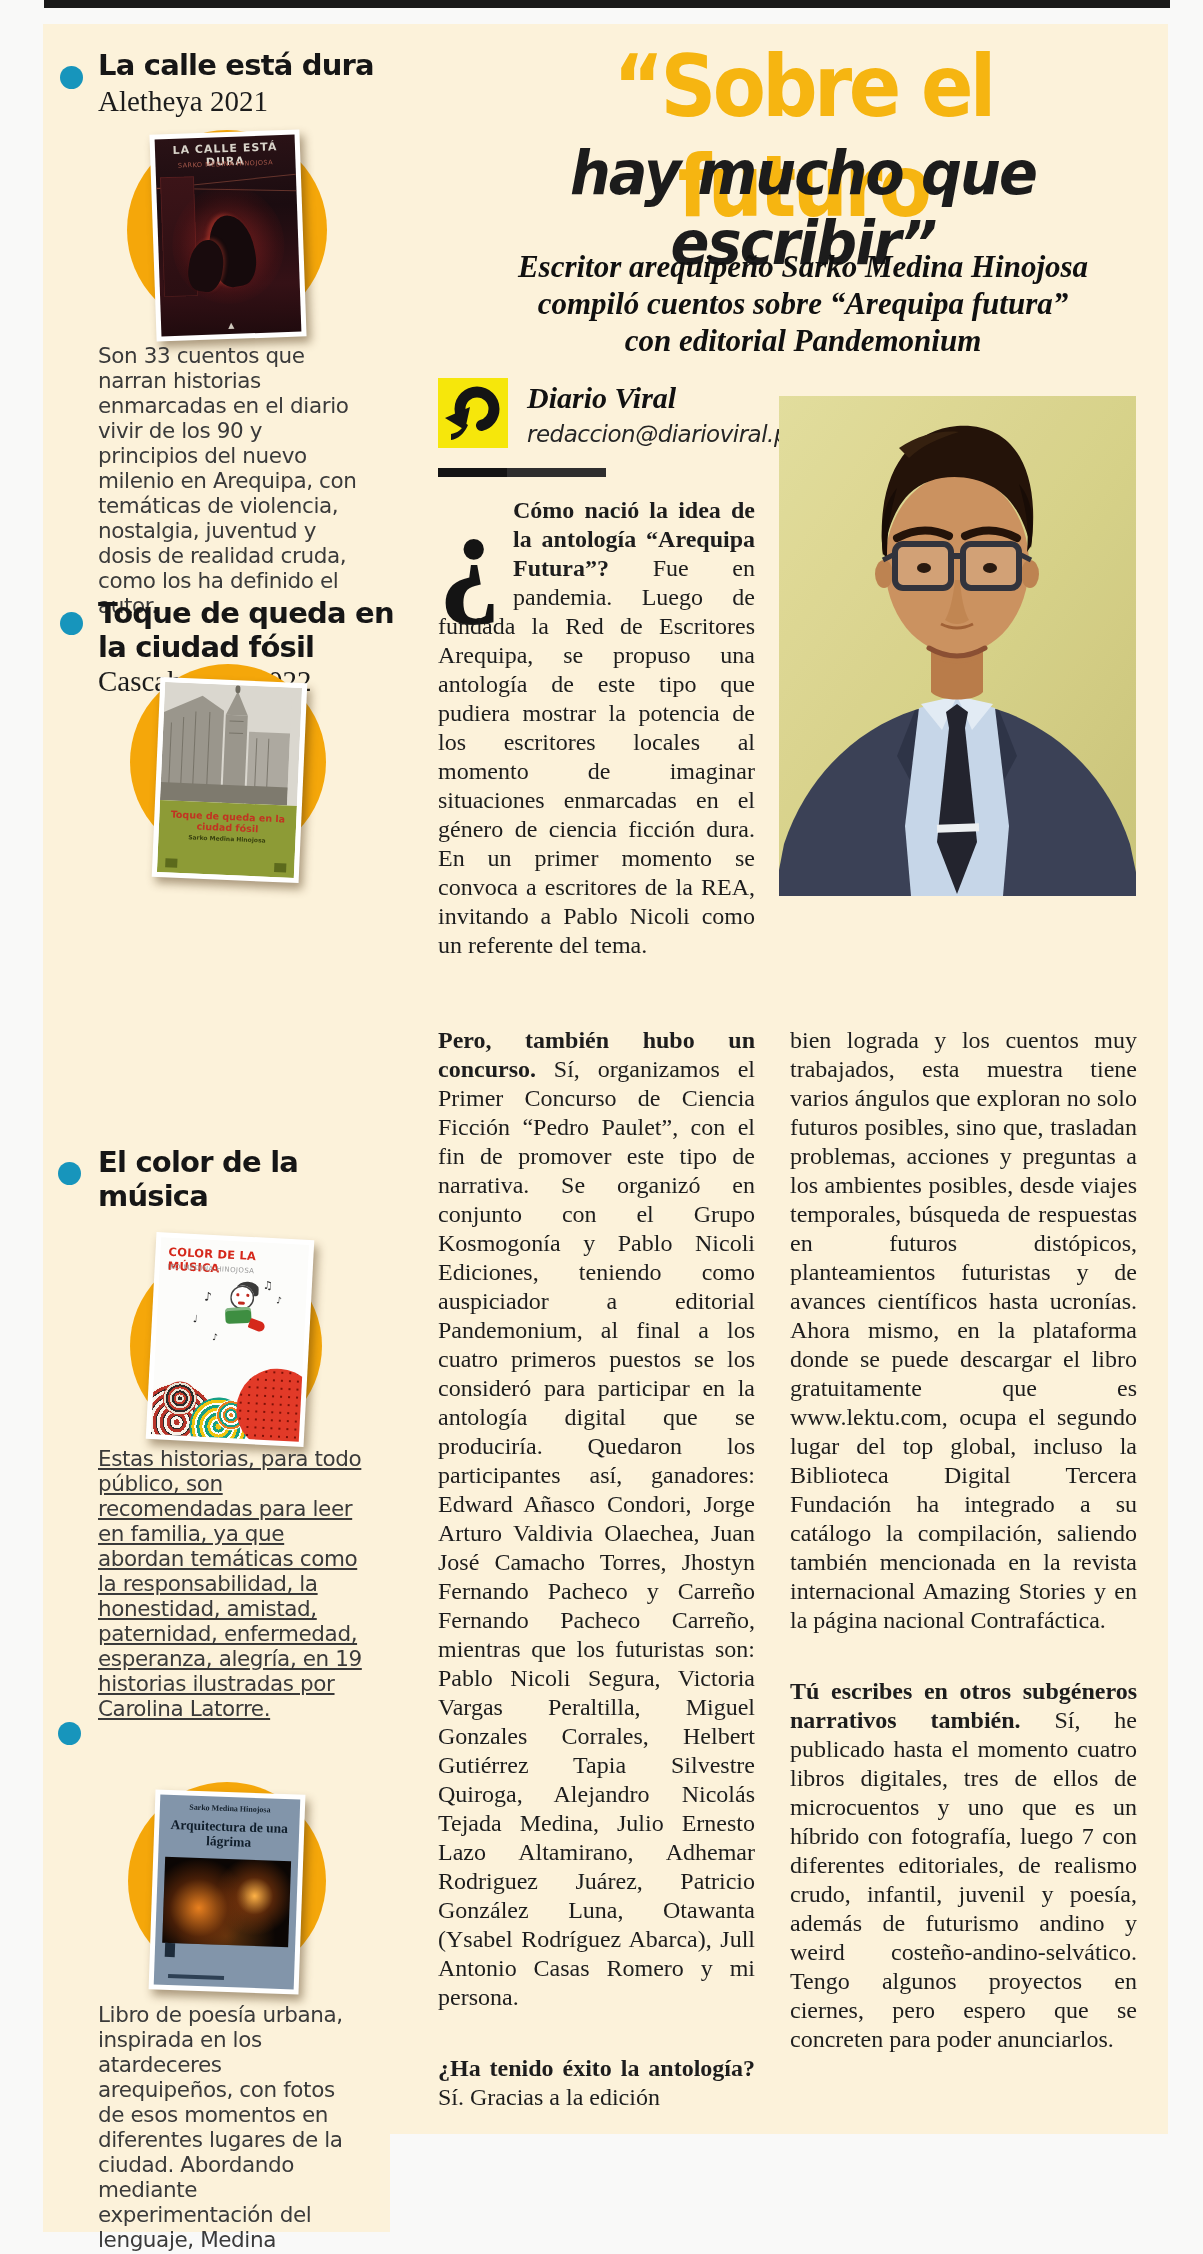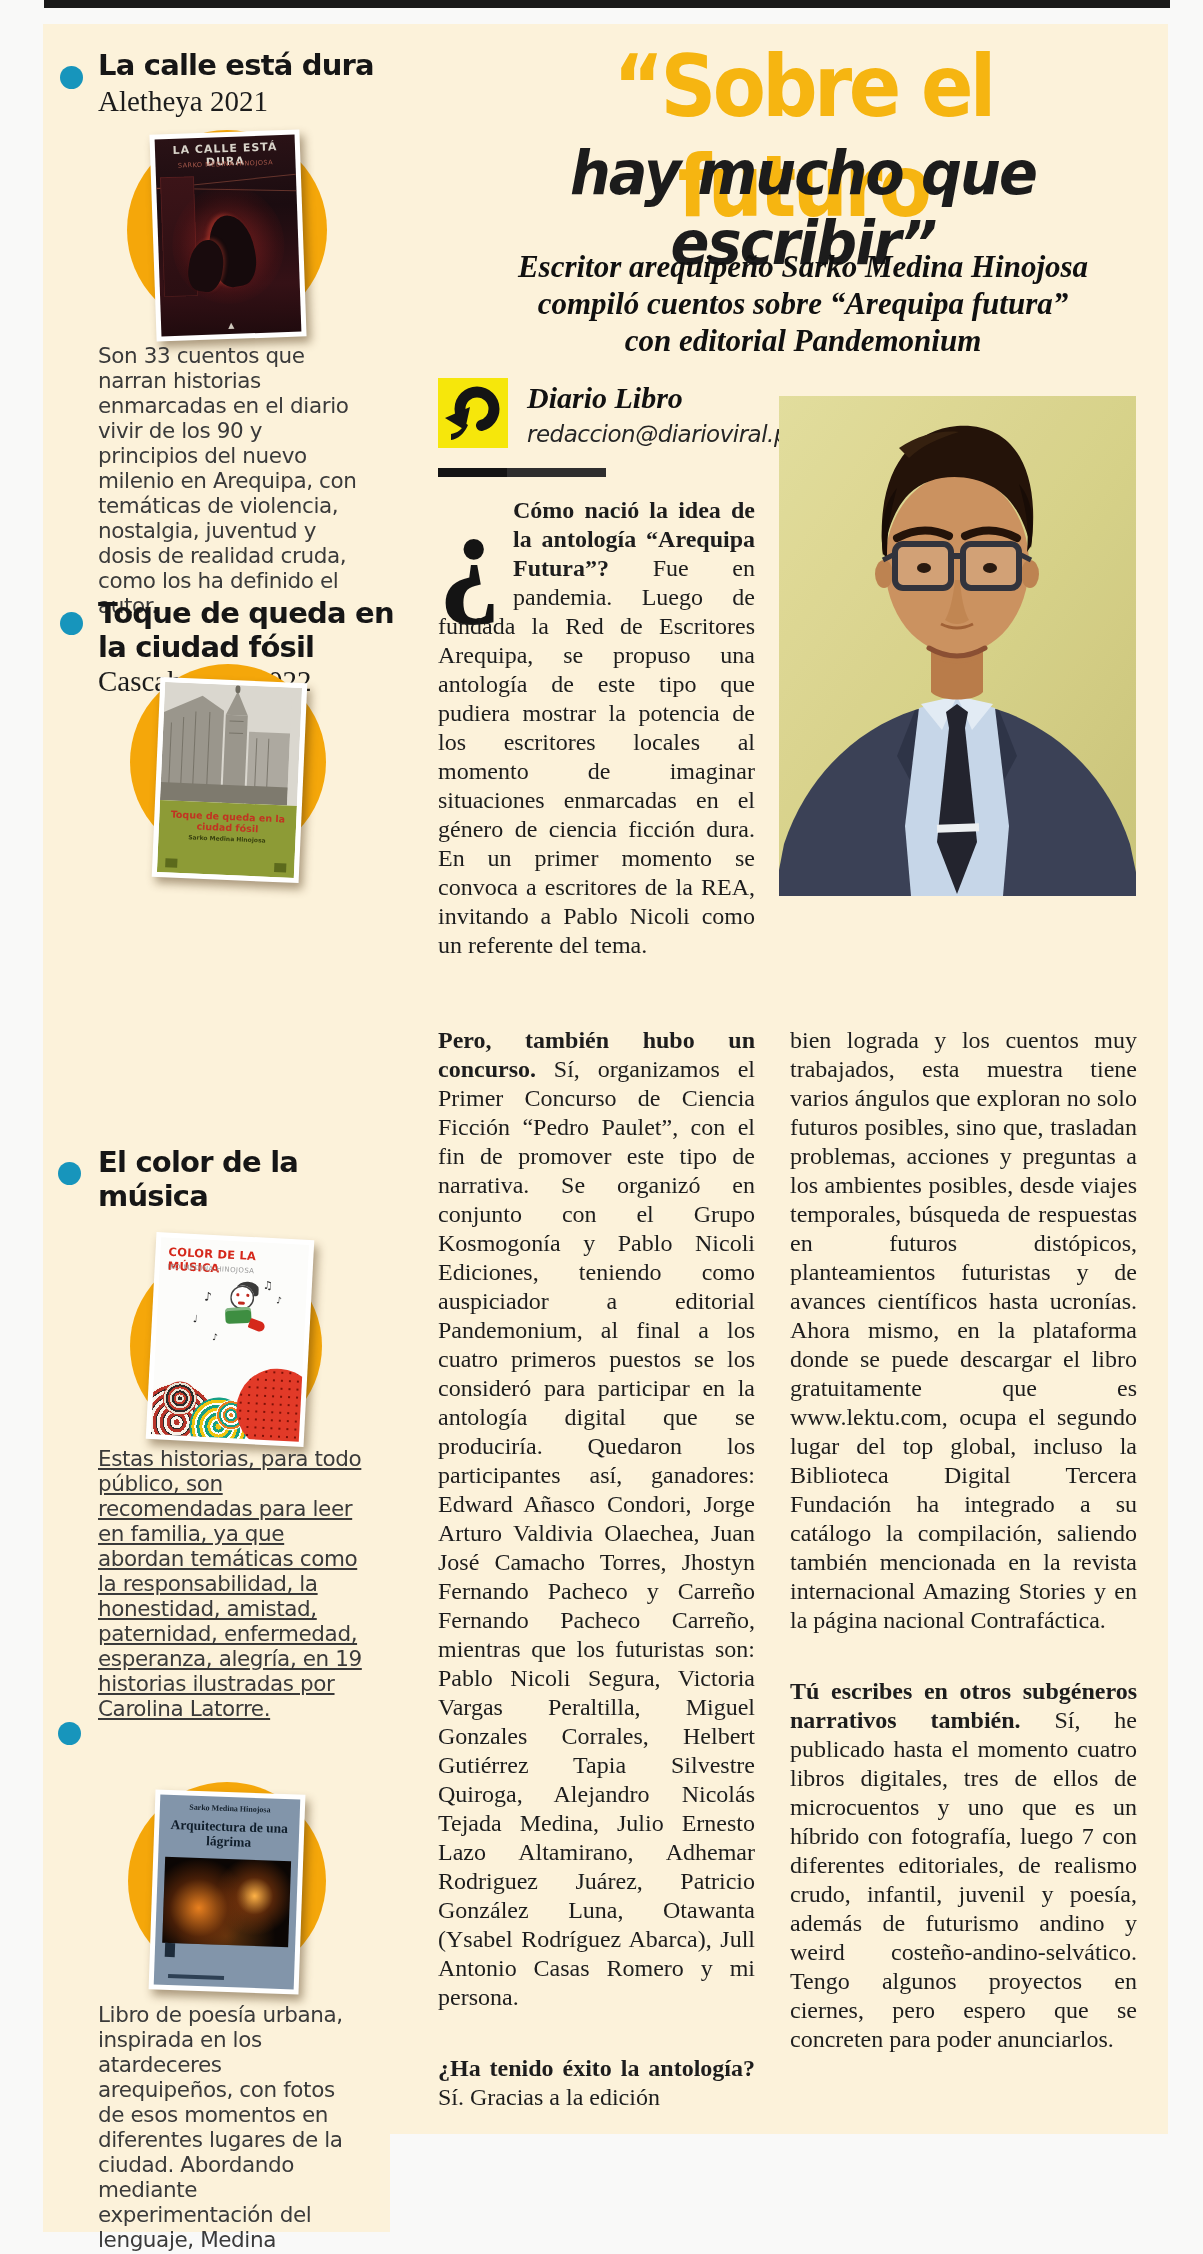--- a/index.html
+++ b/index.html
@@ -225,21 +225,21 @@
     <div>con editorial Pandemonium</div>
   </div>
 
   <div class="abs logo">
     <svg width="70" height="70" viewBox="0 0 70 70">
       <circle cx="39" cy="31" r="17" fill="none" stroke="#141414" stroke-width="11" stroke-dasharray="83 24" stroke-dashoffset="-46" stroke-linecap="round"></circle>
       <polygon points="7,40 32,29 27,52" fill="#141414"></polygon>
       <path d="M30,47 C26,56 20,61 13,62 L13,56 C19,55 24,52 27,45 Z" fill="#141414"></path>
     </svg>
   </div>
-  <div class="abs by-name">Diario Libro</div>
+  <div class="abs by-name">Diario Viral</div>
   <div class="abs by-email">redaccion@diarioviral.pe</div>
   <div class="abs divider"></div>
 
   <div class="abs photo">
     <svg width="357" height="500" viewBox="0 0 357 500">
       <defs>
         <linearGradient id="pbg" x1="0" y1="0" x2="1" y2="1">
           <stop offset="0" stop-color="#eae4a4"></stop>
             <stop offset=".55" stop-color="#ddd78e"></stop>
             <stop offset="1" stop-color="#cfc97e"></stop>

